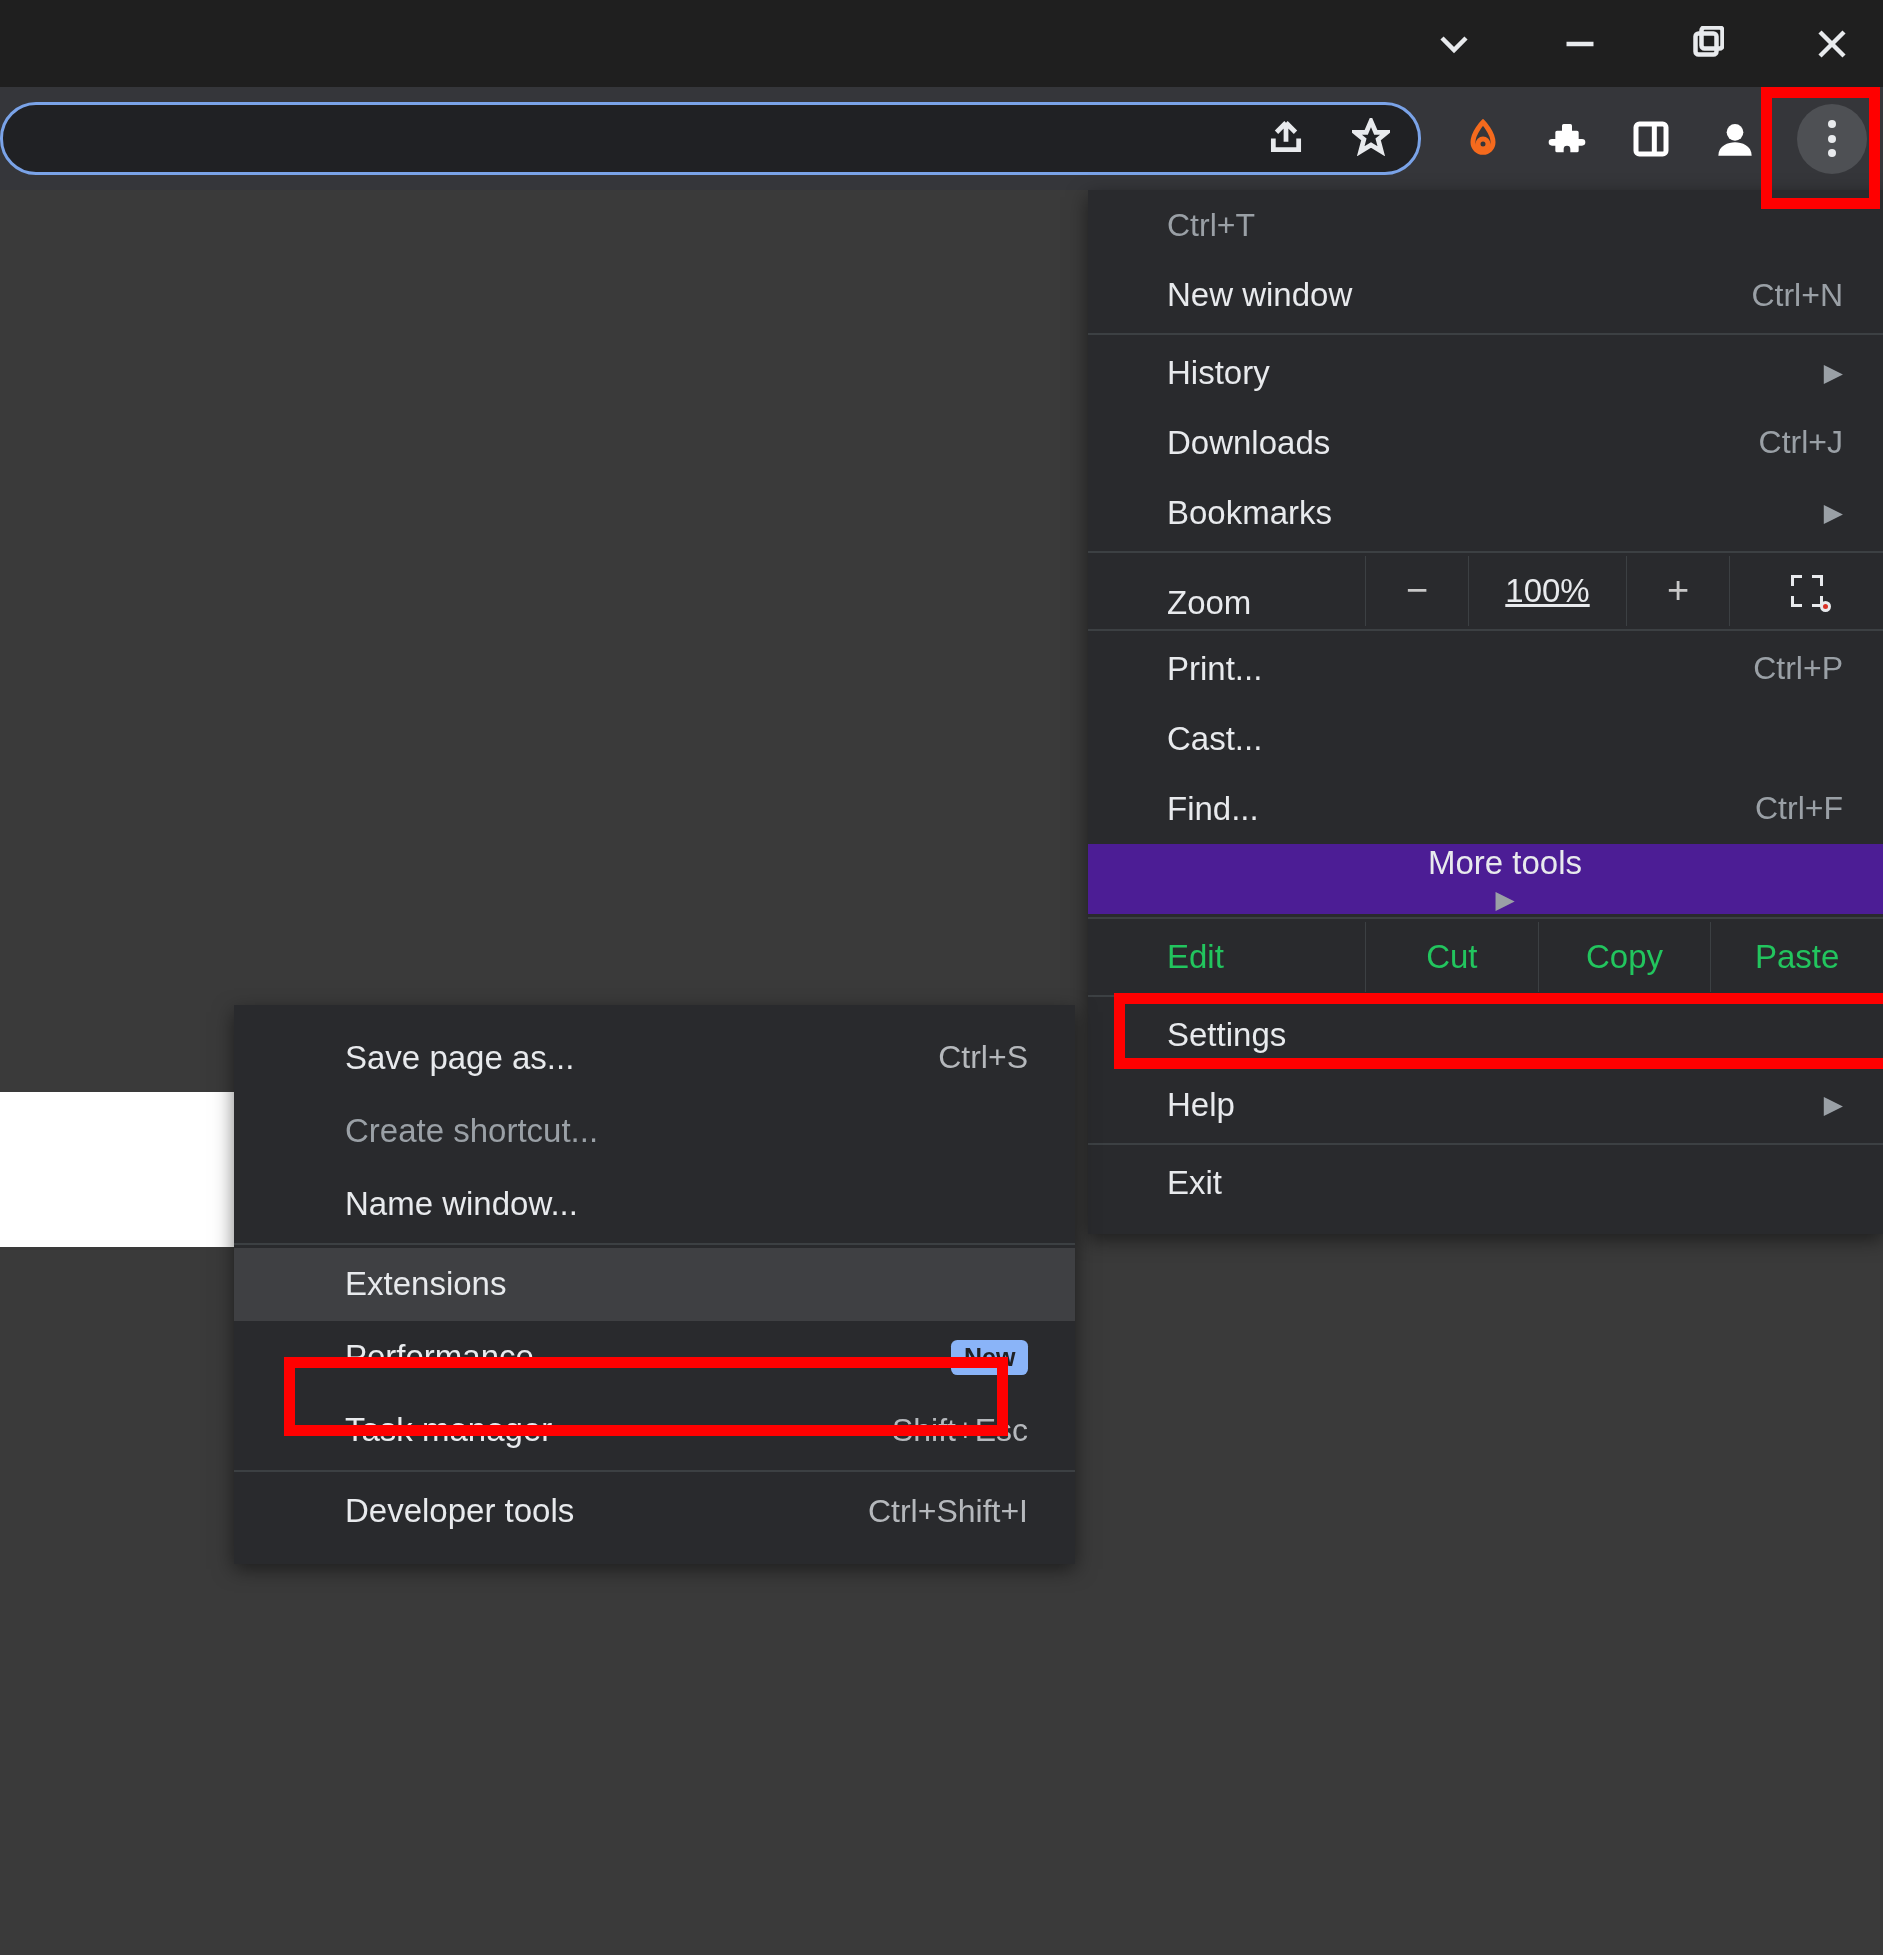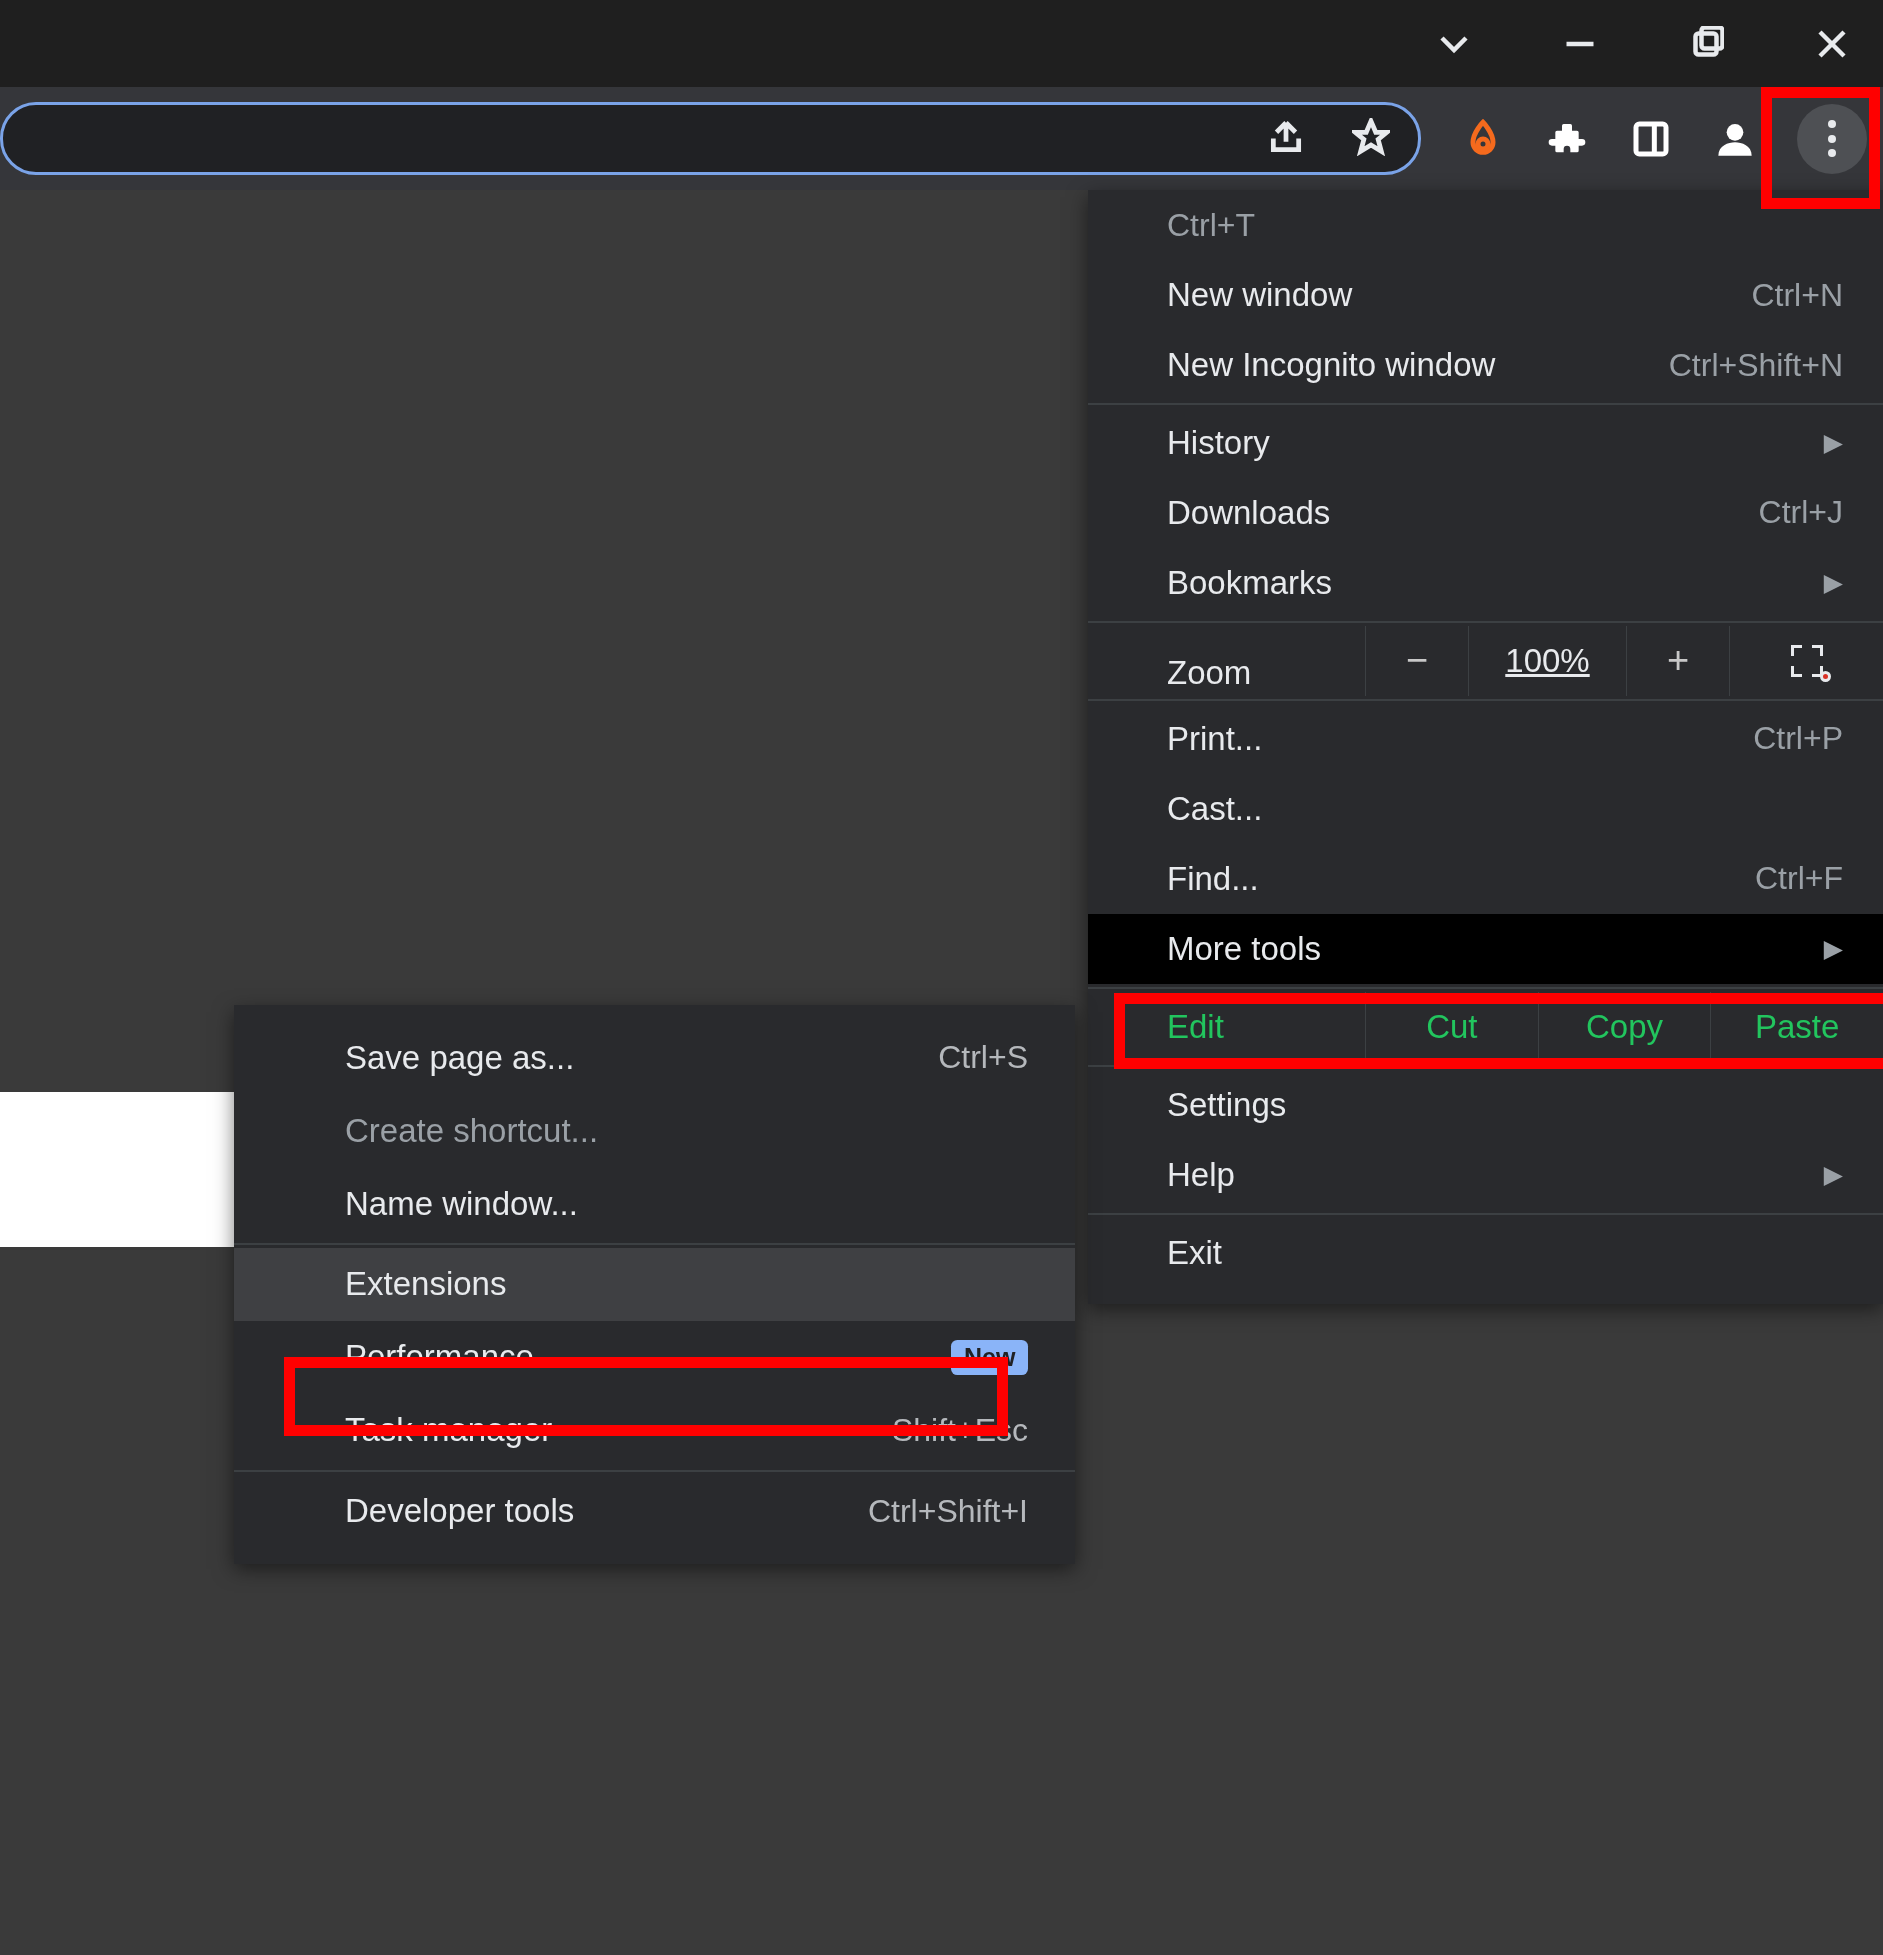--- a/index.html
+++ b/index.html
@@ -48,21 +48,21 @@
     position:absolute; top:190px; right:0; width:795px;
     background:#292a2d; display:flex; flex-direction:column;
     box-shadow: 0 6.3px 19px rgba(0,0,0,.5);
     padding-bottom: 16px;
   }
   .mrow {
     height:70px; display:flex; align-items:center;
     padding: 0 40px 0 79px;
     color:#e8eaed; font-size:33px;
   }
-  .mrow.highlight { background:#000000; }
+  .mrow.highlight { background:#4c1d95;flex-direction:column; }
   .mrow .lbl { flex:1; }
   .mrow .sc  { color:#9aa0a6; font-size:32px; }
   .mrow .arrow { color:#9aa0a6; font-size:25px; }
   .sep { height:1.6px; background:#3c4043; margin:3.2px 0; }
 
   
   .zoom-row { display:flex; align-items:center; height:70px; color:#e8eaed; font-size:33px; }
   .zoom-row .zlabel { flex:0 0 277px; padding-left:79px;margin-top:24px; }
   .zoom-row .zseg { flex:0 0 103px; display:flex; align-items:center; justify-content:center; border-left:1.6px solid #3c4043; height:100%; font-size:38px; color:#c8c8c8;}
   .zoom-row .zval { flex:0 0 158px; display:flex; align-items:center; justify-content:center; border-left:1.6px solid #3c4043; height:100%;text-decoration:underline; }
@@ -186,24 +186,20 @@
 <div class="page-bg"></div>
 <div class="white-chunk"></div>
 
 <div class="menu-main">
   <div class="mrow">
     <span class="sc">Ctrl+T</span>
   </div>
   <div class="mrow">
     <span class="lbl">New window</span>
     <span class="sc">Ctrl+N</span>
-  </div>
-  <div class="mrow">
-    <span class="lbl">New Incognito window</span>
-    <span class="sc">Ctrl+Shift+N</span>
   </div>
   <div class="sep"></div>
   <div class="mrow">
     <span class="lbl">History</span>
     <span class="arrow">▶</span>
   </div>
   <div class="mrow">
     <span class="lbl">Downloads</span>
     <span class="sc">Ctrl+J</span>
   </div>

